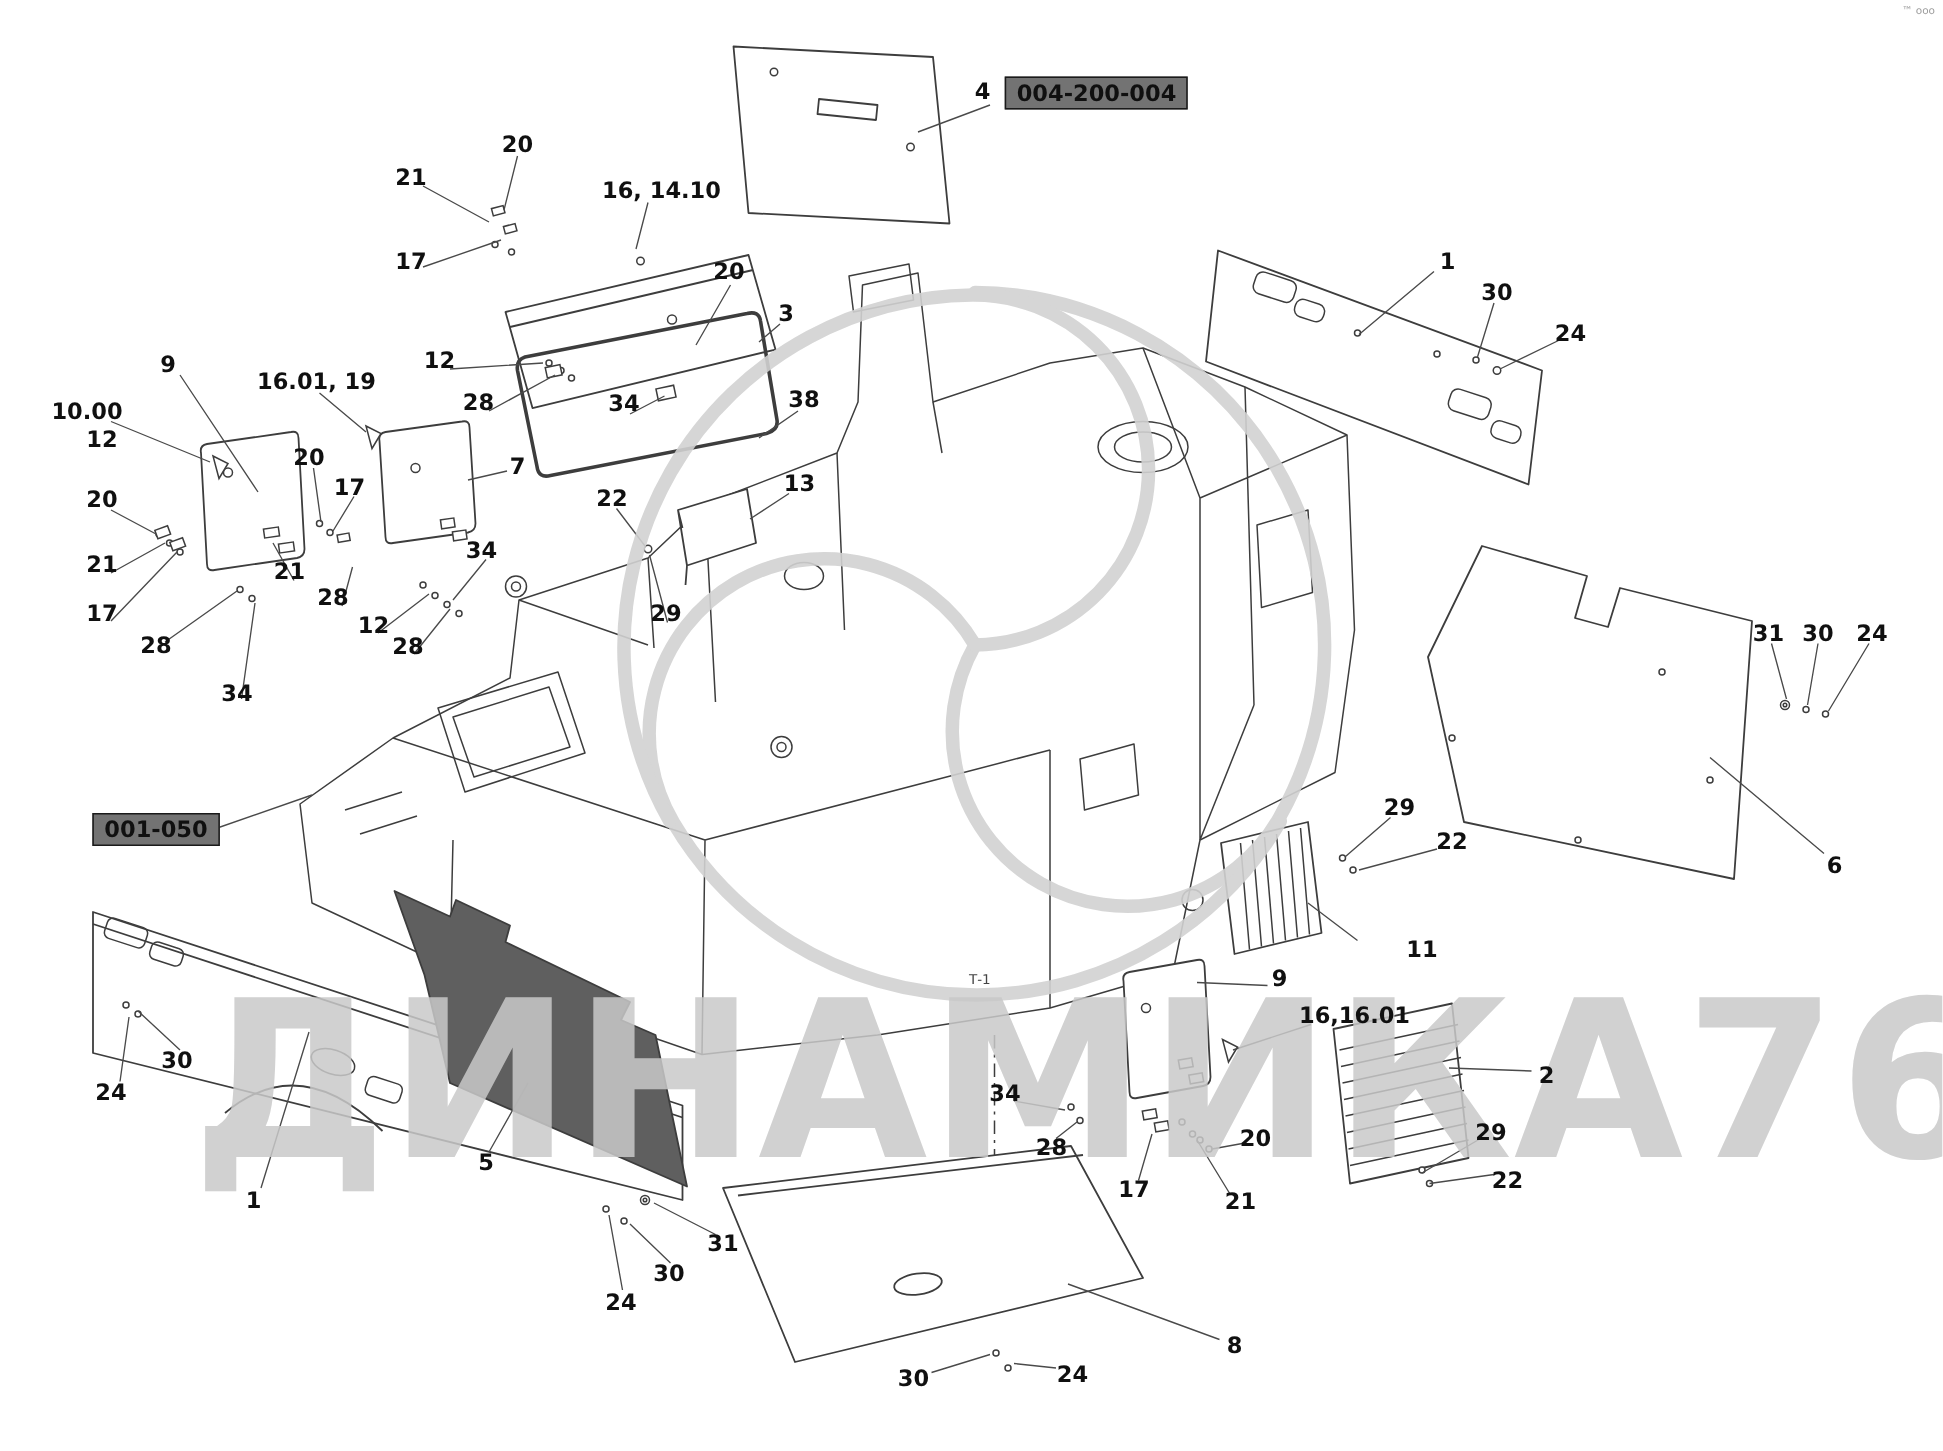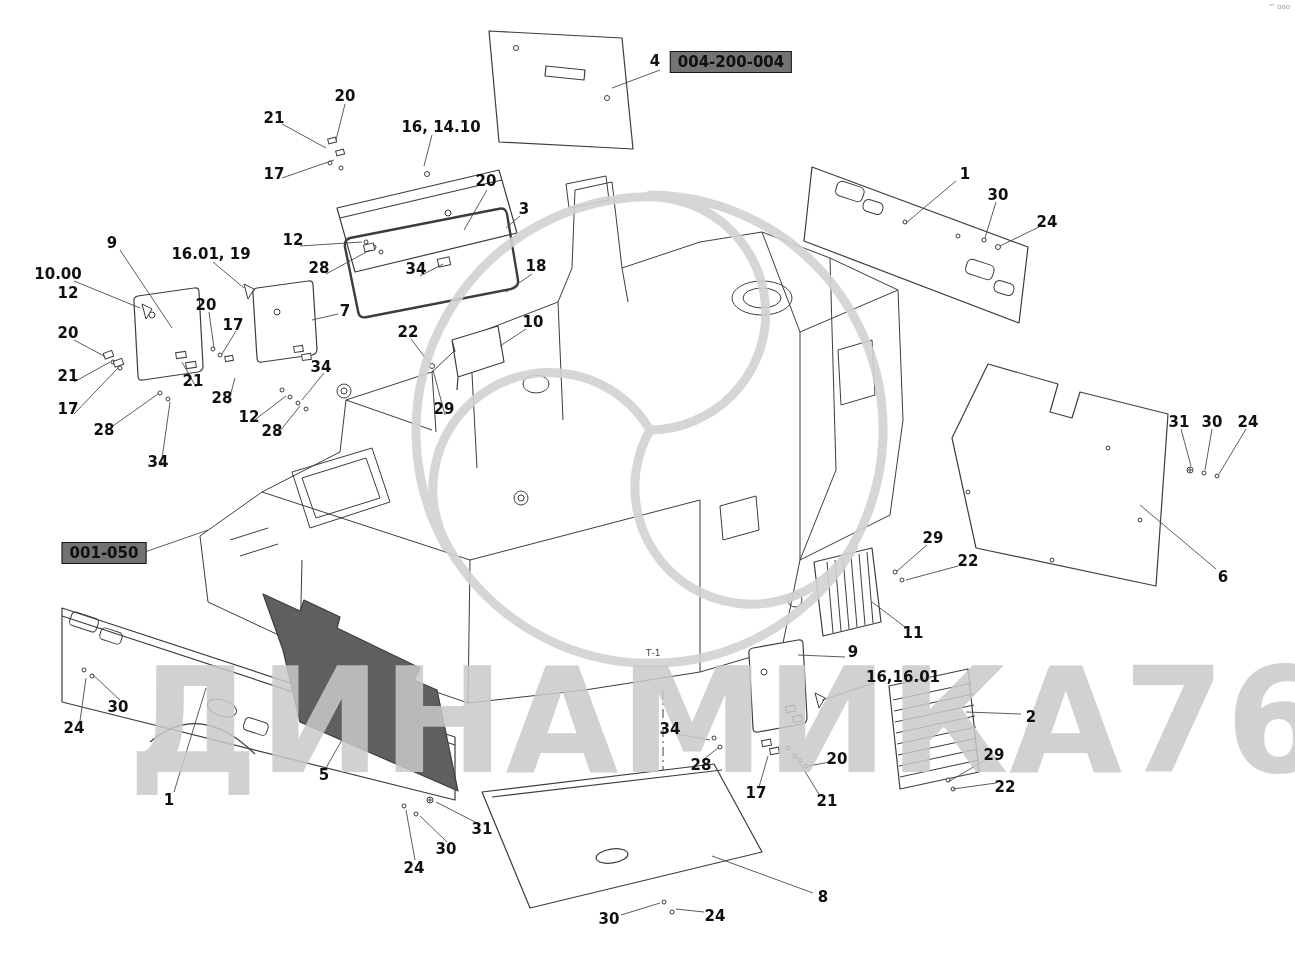--- a/index.html
+++ b/index.html
@@ -178,49 +178,49 @@
 <div class="co" style="left:274px;top:118px">21</div>
 <div class="co" style="left:441px;top:127px">16, 14.10</div>
 <div class="co" style="left:274px;top:174px">17</div>
 <div class="co" style="left:486px;top:181px">20</div>
 <div class="co" style="left:524px;top:209px">3</div>
 <div class="co" style="left:112px;top:243px">9</div>
 <div class="co" style="left:293px;top:240px">12</div>
 <div class="co" style="left:211px;top:254px">16.01, 19</div>
 <div class="co" style="left:319px;top:268px">28</div>
 <div class="co" style="left:416px;top:269px">34</div>
-<div class="co" style="left:536px;top:266px">18</div>
+<div class="co" style="left:536px;top:266px">38</div>
 <div class="co" style="left:58px;top:274px">10.00</div>
 <div class="co" style="left:68px;top:293px">12</div>
 <div class="co" style="left:206px;top:305px">20</div>
 <div class="co" style="left:345px;top:311px">7</div>
 <div class="co" style="left:233px;top:325px">17</div>
 <div class="co" style="left:408px;top:332px">22</div>
-<div class="co" style="left:533px;top:322px">10</div>
+<div class="co" style="left:533px;top:322px">13</div>
 <div class="co" style="left:68px;top:333px">20</div>
 <div class="co" style="left:68px;top:376px">21</div>
 <div class="co" style="left:193px;top:381px">21</div>
 <div class="co" style="left:321px;top:367px">34</div>
 <div class="co" style="left:222px;top:398px">28</div>
 <div class="co" style="left:68px;top:409px">17</div>
 <div class="co" style="left:249px;top:417px">12</div>
 <div class="co" style="left:104px;top:430px">28</div>
 <div class="co" style="left:272px;top:431px">28</div>
 <div class="co" style="left:444px;top:409px">29</div>
 <div class="co" style="left:158px;top:462px">34</div>
 <div class="co" style="left:965px;top:174px">1</div>
 <div class="co" style="left:998px;top:195px">30</div>
 <div class="co" style="left:1047px;top:222px">24</div>
 <div class="co" style="left:1179px;top:422px">31</div>
 <div class="co" style="left:1212px;top:422px">30</div>
 <div class="co" style="left:1248px;top:422px">24</div>
 <div class="co" style="left:933px;top:538px">29</div>
 <div class="co" style="left:968px;top:561px">22</div>
 <div class="co" style="left:1223px;top:577px">6</div>
-<div class="co" style="left:913px;top:633px">11</div>
+<div class="co" style="left:948px;top:633px">11</div>
 <div class="co" style="left:853px;top:652px">9</div>
 <div class="co" style="left:903px;top:677px">16,16.01</div>
 <div class="co" style="left:1031px;top:717px">2</div>
 <div class="co" style="left:670px;top:729px">34</div>
 <div class="co" style="left:701px;top:765px">28</div>
 <div class="co" style="left:837px;top:759px">20</div>
 <div class="co" style="left:756px;top:793px">17</div>
 <div class="co" style="left:827px;top:801px">21</div>
 <div class="co" style="left:994px;top:755px">29</div>
 <div class="co" style="left:1005px;top:787px">22</div>

